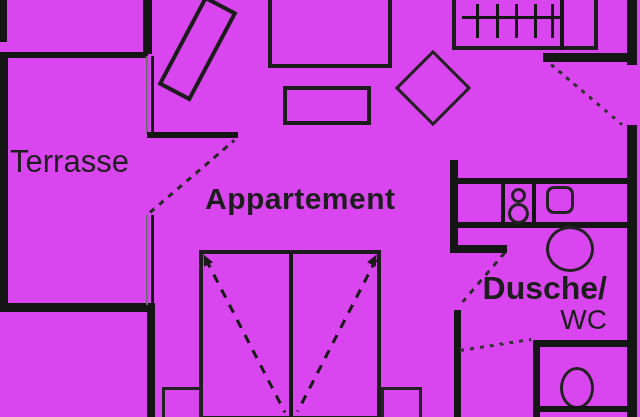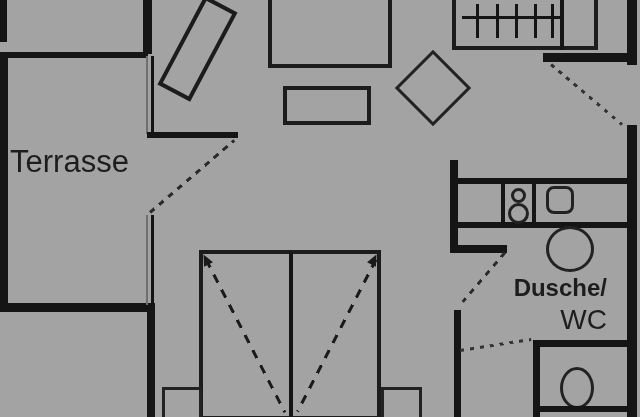--- a/index.html
+++ b/index.html
@@ -1,17 +1,17 @@
 <!DOCTYPE html>
 <html><head>
 <meta charset="utf-8">
 <style>
   html,body{margin:0;padding:0;background:#e8e8e8;}
   #plan{
-    position:relative;width:640px;height:417px;background:#a3a3a3;
+    position:relative;width:640px;height:417px;background:#d946ef;
     overflow:hidden;font-family:"Liberation Sans","DejaVu Sans",sans-serif;
   }
   #plan *{position:absolute;box-sizing:border-box;}
   .w{background:#151515;}                    
   .gl{background:#6f6f6f;}                   
   .outline{border:4px solid #1c1c1c;background:transparent;}
   .outline3{border:3px solid #222;background:transparent;}
   .dash{height:3px;transform-origin:0 50%;
         background:repeating-linear-gradient(90deg,#1a1a1a 0 9px,transparent 9px 17px);}
   .dash-m{height:3px;transform-origin:0 50%;
@@ -86,18 +86,19 @@
   <div class="arrow" style="left:369px;top:254px;transform:rotate(27deg);"></div>
   <div class="outline3" style="left:162px;top:387px;width:40px;height:34px;border-bottom:none;"></div>
   <div class="outline3" style="left:381px;top:387px;width:41px;height:34px;border-bottom:none;"></div>
 
   <div class="dash-m" style="left:150px;top:211px;width:111px;transform:rotate(-40.6deg);"></div>
   <div class="dots" style="left:551px;top:63px;width:93px;transform:rotate(40.2deg);"></div>
   <div class="dash-m" style="left:505px;top:251px;width:65px;transform:rotate(130.6deg);"></div>
   <div class="dots" style="left:460px;top:349px;width:72px;transform:rotate(-8.8deg);"></div>
 
   <div class="label" style="left:10px;top:144px;font-size:31px;font-weight:400;">Terrasse</div>
+  <div class="label" style="left:205px;top:182px;font-size:30px;font-weight:700;letter-spacing:.5px;">Appartement</div>
   <div style="left:457px;top:272px;width:150px;text-align:right;color:#1d1d1d;">
-    <span style="position:static;display:block;font-size:24px;font-weight:700;line-height:32px;">Dusche/</span>
+    <span style="position:static;display:block;font-size:32px;font-weight:700;line-height:32px;">Dusche/</span>
     <span style="position:static;display:block;font-size:28px;font-weight:400;line-height:32px;">WC</span>
   </div>
 
 </div>
 
 </body></html>

